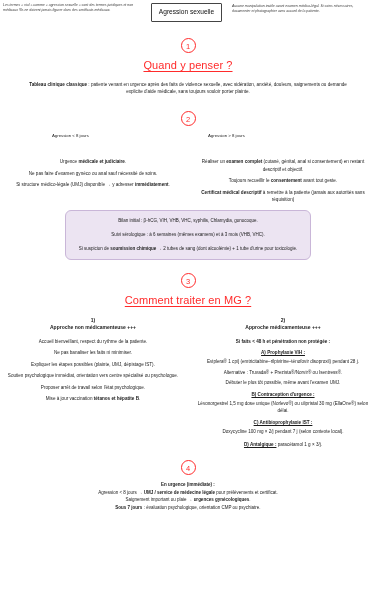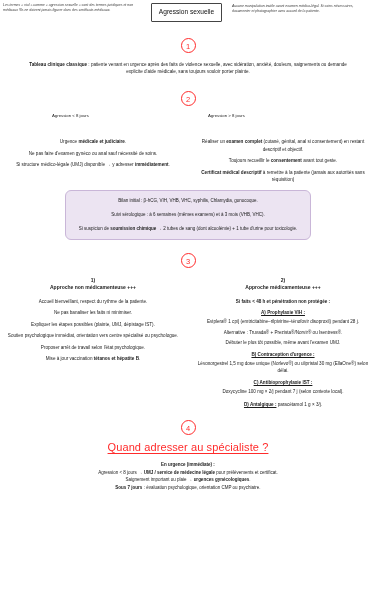--- a/index.html
+++ b/index.html
@@ -171,20 +171,21 @@
 <div class="page">
 
   <div class="top-row">
     <div class="note-left">Les termes « viol » comme « agression sexuelle » sont des termes juridiques et non médicaux !Ils ne doivent jamais figurer dans des certificats médicaux.</div>
     <div class="title-box">Agression sexuelle</div>
     <div class="note-right">Aucune manipulation inutile avant examen médico-légal. Si soins nécessaires, documenter et photographier avec accord de la patiente.</div>
   </div>
 
   <div class="section-head" style="margin-top:16px;">
     <div class="badge">1</div>
+    <div class="sec-title">Quand y penser ?</div>
   </div>
 
   <div class="block pad-x" style="margin-top:8px;">
     <div class="para">
       <b>Tableau clinique classique</b><span> : patiente venant en urgence après des faits de violence sexuelle, avec sidération, anxiété, douleurs, saignements ou demande explicite d'aide médicale, sans toujours vouloir porter plainte.</span>
     </div>
   </div>
 
   <div class="section-head" style="margin-top:15px;">
     <div class="badge">2</div>
@@ -220,20 +221,21 @@
   </div>
 
   <div class="lav-box">
     <div class="para">Bilan initial : β-hCG, VIH, VHB, VHC, syphilis, Chlamydia, gonocoque.</div>
     <div class="para">Suivi sérologique : à 6 semaines (mêmes examens) et à 3 mois (VHB, VHC).</div>
     <div class="para">Si suspicion de <b>soumission chimique</b> → 2 tubes de sang (dont alcoolémie) + 1 tube d'urine pour toxicologie.</div>
   </div>
 
   <div class="section-head" style="margin-top:13px;">
     <div class="badge">3</div>
+    <div class="sec-title">Comment traiter en MG ?</div>
   </div>
 
   <div class="two-col" style="margin-top:9px;">
 
     <div class="col">
       <div class="col-head">
         <div class="col-num">1)</div>
         <div>Approche non médicamenteuse +++</div>
       </div>
       <div class="block">
@@ -271,21 +273,20 @@
       </div>
 
       <div class="block tight" style="margin-top:5px;">
         <div class="para"><b style="text-decoration:underline;">D) Antalgique :</b><span> paracétamol 1 g × 3/j.</span></div>
       </div>
     </div>
   </div>
 
   <div class="section-head" style="margin-top:9px;">
     <div class="badge">4</div>
-    <div class="sec-title">Quand adresser au spécialiste ?</div>
   </div>
 
   <div class="final-block" style="margin-top:6px;">
     <div><b>En urgence (immédiate) :</b></div>
     <div>Agression &lt; 8 jours → <b>UMJ / service de médecine légale</b> pour prélèvements et certificat.</div>
     <div>Saignement important ou plaie → <b>urgences gynécologiques</b>.</div>
     <div><b>Sous 7 jours</b> : évaluation psychologique, orientation CMP ou psychiatre.</div>
   </div>
 
 </div>

